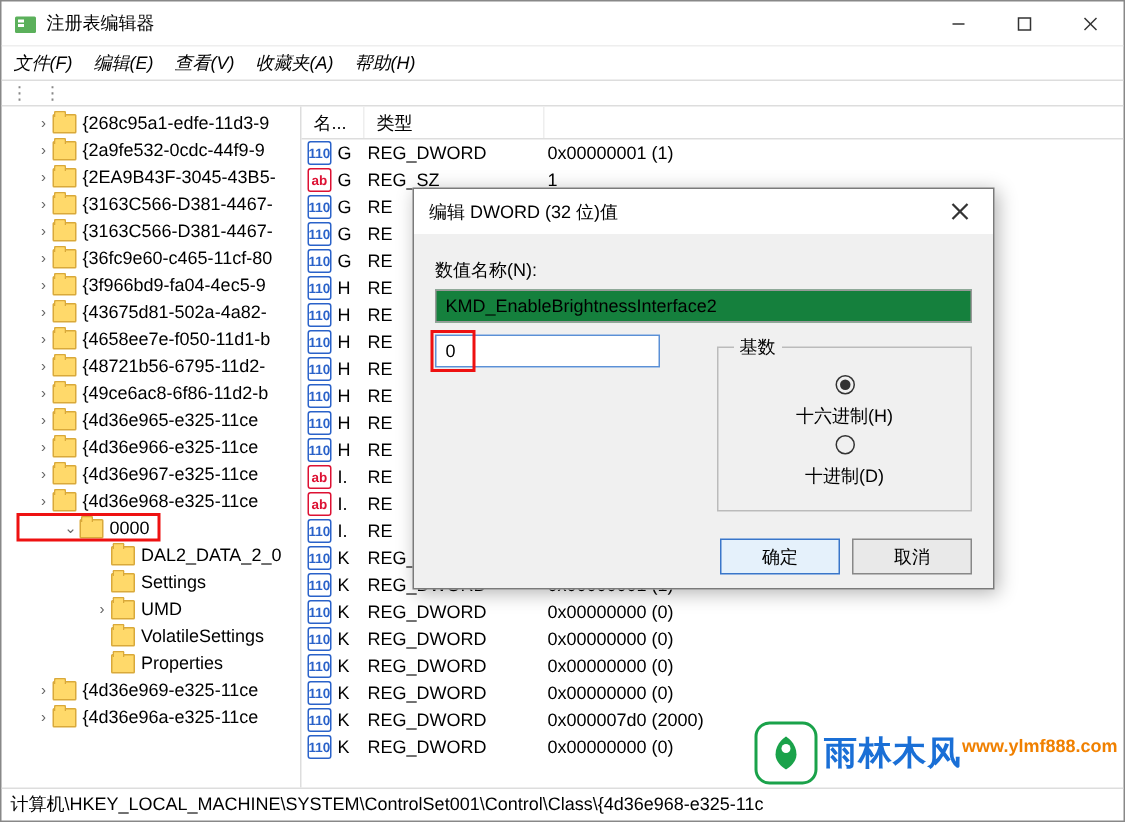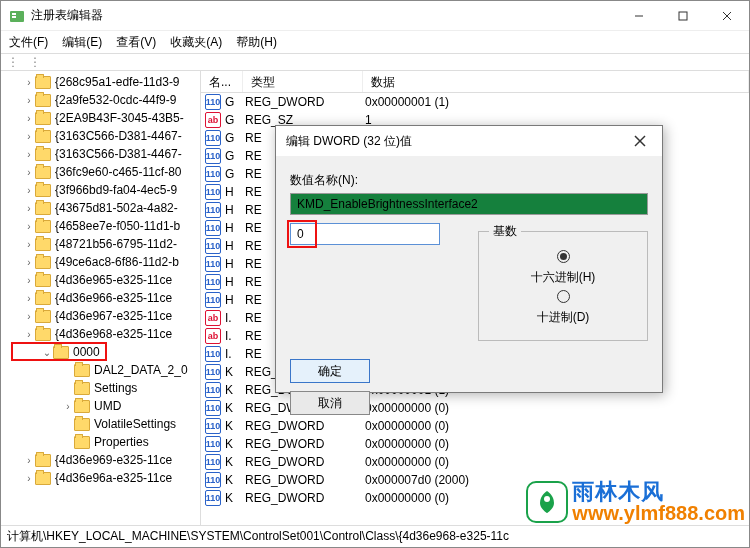--- a/index.html
+++ b/index.html
@@ -4,21 +4,21 @@
 <style>
 * { box-sizing: border-box; margin: 0; padding: 0; font-family: "Microsoft YaHei", "Segoe UI", sans-serif; font-size: 12px; }
 body { width: 750px; height: 548px; background: #fff; position: relative; overflow: hidden; border: 1px solid #888; }
 
 .titlebar { height: 30px; display: flex; align-items: center; padding-left: 8px; border-bottom: 1px solid #eee; }
 .titlebar .icon { width: 16px; height: 16px; margin-right: 6px; }
 .titlebar .title { flex: 1; }
 .winbtn { width: 44px; height: 30px; display: flex; align-items: center; justify-content: center; color: #555; }
 
 .menubar { height: 22px; display: flex; align-items: center; padding-left: 8px; gap: 14px; }
-.menubar span { color: #000; }
+.menubar span { color: #000; font-style: italic; }
 
 .toolbar { height: 18px; border-top: 1px solid #ddd; border-bottom: 1px solid #ddd; padding-left: 6px; display: flex; align-items: center; gap: 10px; color: #888; }
 
 .main { display: flex; height: calc(100% - 30px - 22px - 18px - 22px); }
 .tree { width: 200px; border-right: 1px solid #ddd; overflow: hidden; padding: 2px 0; position: relative; }
 .tree-item { display: flex; align-items: center; height: 18px; white-space: nowrap; padding-left: 4px; }
 .tree-item .exp { width: 12px; text-align: center; color: #666; font-size: 10px; }
 .tree-item .noexp { width: 12px; }
 .tree-item.lvl1 { padding-left: 22px; }
 .tree-item.lvl2 { padding-left: 40px; }
@@ -50,29 +50,29 @@
 .dlg-row { display: flex; gap: 18px; margin-top: 8px; }
 .dlg-col { flex: 1; }
 .dlg-input-wrap { position: relative; }
 .dlg-input { width: 150px; height: 22px; padding: 2px 6px; border: 1px solid #5b90d6; background: #fff; }
 .input-highlight { position: absolute; left: -3px; top: -3px; width: 30px; height: 28px; border: 2px solid #e11; pointer-events: none; }
 .fieldset { border: 1px solid #bbb; padding: 6px 10px 10px; }
 .fieldset legend { padding: 0 4px; }
 .radio-row { display: flex; align-items: center; gap: 6px; margin: 4px 0; flex-direction: column; }
 .radio { width: 13px; height: 13px; border: 1px solid #333; border-radius: 50%; display: flex; align-items: center; justify-content: center; }
 .radio.checked::after { content: ""; width: 7px; height: 7px; background: #333; border-radius: 50%; }
-.dlg-buttons { display: flex; justify-content: flex-end; gap: 8px; margin-top: 18px; flex-direction: column; }
+.dlg-buttons { display: flex; justify-content: flex-end; gap: 8px; margin-top: 18px; }
 .dlg-btn { width: 80px; height: 24px; border: 1px solid #888; background: #e9e9e9; display: flex; align-items: center; justify-content: center; }
 .dlg-btn.primary { border: 1px solid #3a76c9; background: #e5f1fb; }
 
 .watermark { position: absolute; right: 4px; bottom: 24px; display: flex; align-items: center; gap: 4px; }
 .wm-ico { width: 42px; height: 42px; border-radius: 10px; background: #fff; border: 2px solid #1aa24a; display: flex; align-items: center; justify-content: center; }
-.wm-txt { display: flex; flex-direction: column; line-height: 1; }
+.wm-txt { display: flex; flex-direction: row; line-height: 1; }
 .wm-txt .cn { font-size: 22px; font-weight: bold; color: #1a6fd6; letter-spacing: 1px; }
-.wm-txt .en { font-size: 20px; font-weight: bold; color: #f08000; }
+.wm-txt .en { font-size: 12px; font-weight: bold; color: #f08000; }
 </style>
 </head>
 <body>
 
 <div class="titlebar">
   <svg class="icon" viewBox="0 0 16 16">
       <rect x="1" y="3" width="14" height="11" fill="#5bb05b" rx="1"></rect>
       <rect x="3" y="5" width="4" height="2" fill="#fff"></rect>
       <rect x="3" y="8" width="4" height="2" fill="#fff"></rect>
     </svg>
@@ -226,21 +226,20 @@
       <div class="tree-item lvl1">
         <span class="exp">›</span>
         <span class="folder"></span>
         <span>{4d36e96a-e325-11ce</span>
       </div>
     </div>
   <div class="list">
     <div class="list-header">
       <div class="col" style="width:42px">名...</div>
       <div class="col" style="width:120px">类型</div>
-      <div class="col" style="flex:1">数据</div>
     </div>
     <div id="list-body">
         <div class="list-row">
           <span class="vicon dw">110</span>
           <span class="c1">G</span>
           <span class="c2">REG_DWORD</span>
           <span class="c3">0x00000001 (1)</span>
         </div>
         <div class="list-row">
           <span class="vicon sz">ab</span>

